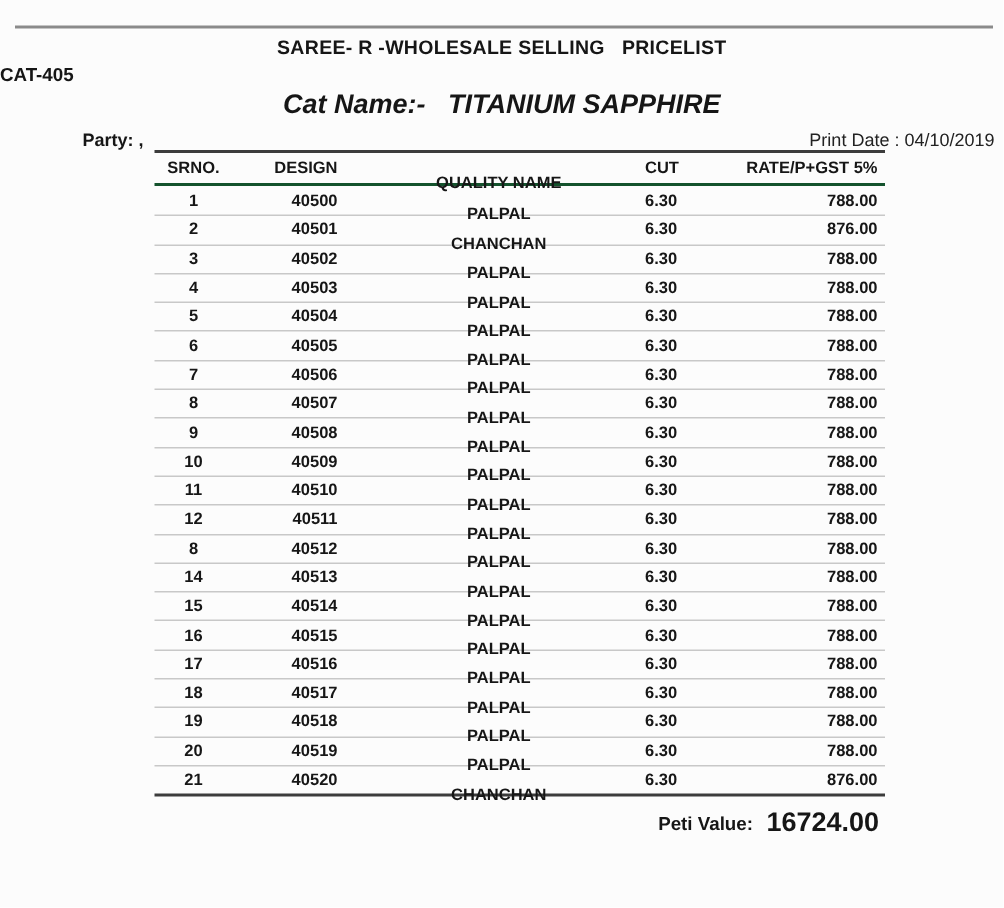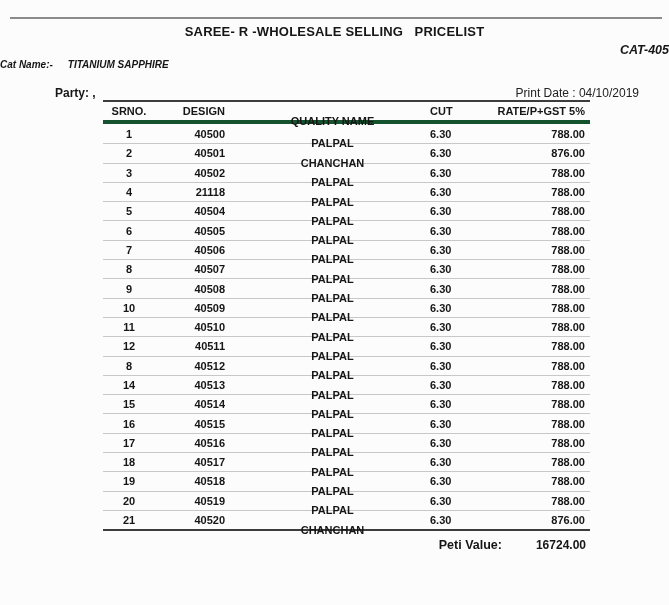--- a/index.html
+++ b/index.html
@@ -24,60 +24,59 @@
     left: 0; top: 24px; width: 100%;
     text-align: center;
     font-size: 13px;
     font-weight: bold;
     white-space: pre;
     letter-spacing: 0.2px;
   }
   .catalog {
     position: absolute;
     left: 0; top: 43px; width: 100%;
-    text-align: right;
+    text-align: left;
     font-size: 12.5px;
     font-weight: bold;
-    font-style: italic;
   }
   .catname {
     position: absolute;
     left: 0; top: 59px; width: 100%;
-    text-align: left;
-    font-size: 10px;
+    text-align: center;
+    font-size: 18px;
     font-weight: bold;
     font-style: italic;
   }
   .catname .cn-label { margin-right: 15px; }
   .party {
     position: absolute;
     left: 55px; top: 86px;
     font-size: 12px;
     font-weight: bold;
     white-space: pre;
   }
   .printdate {
     position: absolute;
-    right: 30px; top: 86px;
+    right: 6px; top: 86px;
     font-size: 12px;
     font-weight: normal;
     color: #222;
     white-space: pre;
   }
   .table {
     position: absolute;
     left: 103px; top: 100px;
     width: 487px;
   }
   .thead {
     display: flex;
     align-items: center;
     height: 24px;
     border-top: 2px solid #3c3c3c;
-    border-bottom: 4px solid #14532d;
+    border-bottom: 2px solid #14532d;
   }
   .thead .cell { font-size: 11px; font-weight: bold; }
   .tbody .trow {
     display: flex;
     align-items: center;
     height: 19.3px;
   }
   .tbody .trow + .trow { border-top: 1px solid #c8c8c8; }
   .tbody { border-bottom: 2px solid #3c3c3c; }
   .cell {
@@ -98,21 +97,21 @@
     padding-top: 7px;
   }
   .total-label {
     font-size: 12.5px;
     font-weight: bold;
   }
   .total-value {
     width: 88px;
     text-align: right;
     padding-right: 4px;
-    font-size: 12px;
+    font-size: 18px;
     font-weight: bold;
   }
 </style>
 </head>
 <body>
 
 <div class="page">
   <div class="top-rule"></div>
 
   <div class="title">SAREE- R -WHOLESALE SELLING   PRICELIST</div>
@@ -152,21 +151,21 @@
         </div>
         <div class="trow">
           <div class="cell c0">3</div>
           <div class="cell c1">40502</div>
           <div class="cell c2">PALPAL</div>
           <div class="cell c3">6.30</div>
           <div class="cell c4">788.00</div>
         </div>
         <div class="trow">
           <div class="cell c0">4</div>
-          <div class="cell c1">21118</div>
+          <div class="cell c1">40503</div>
           <div class="cell c2">PALPAL</div>
           <div class="cell c3">6.30</div>
           <div class="cell c4">788.00</div>
         </div>
         <div class="trow">
           <div class="cell c0">5</div>
           <div class="cell c1">40504</div>
           <div class="cell c2">PALPAL</div>
           <div class="cell c3">6.30</div>
           <div class="cell c4">788.00</div>

